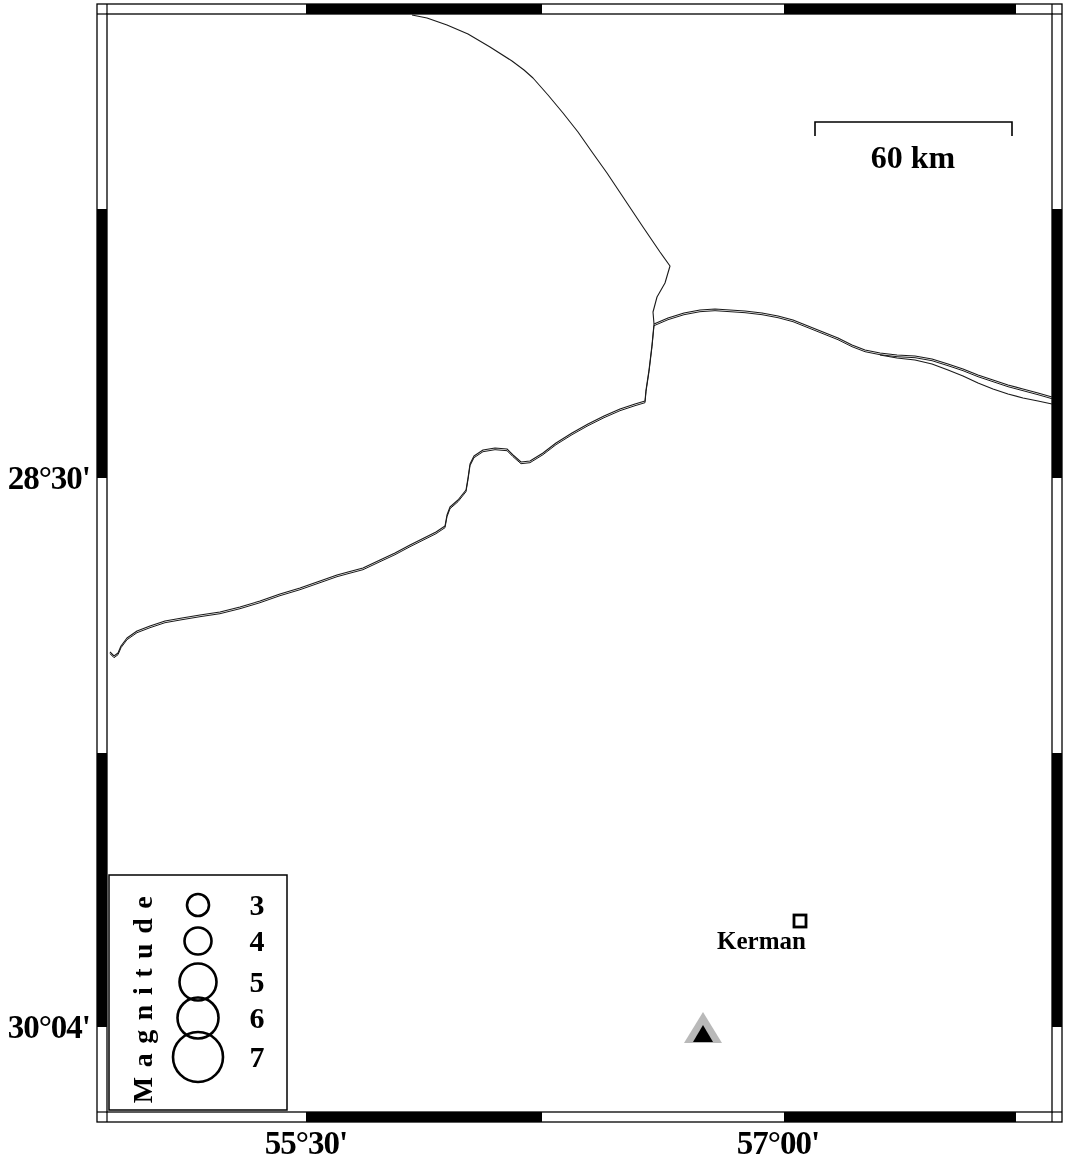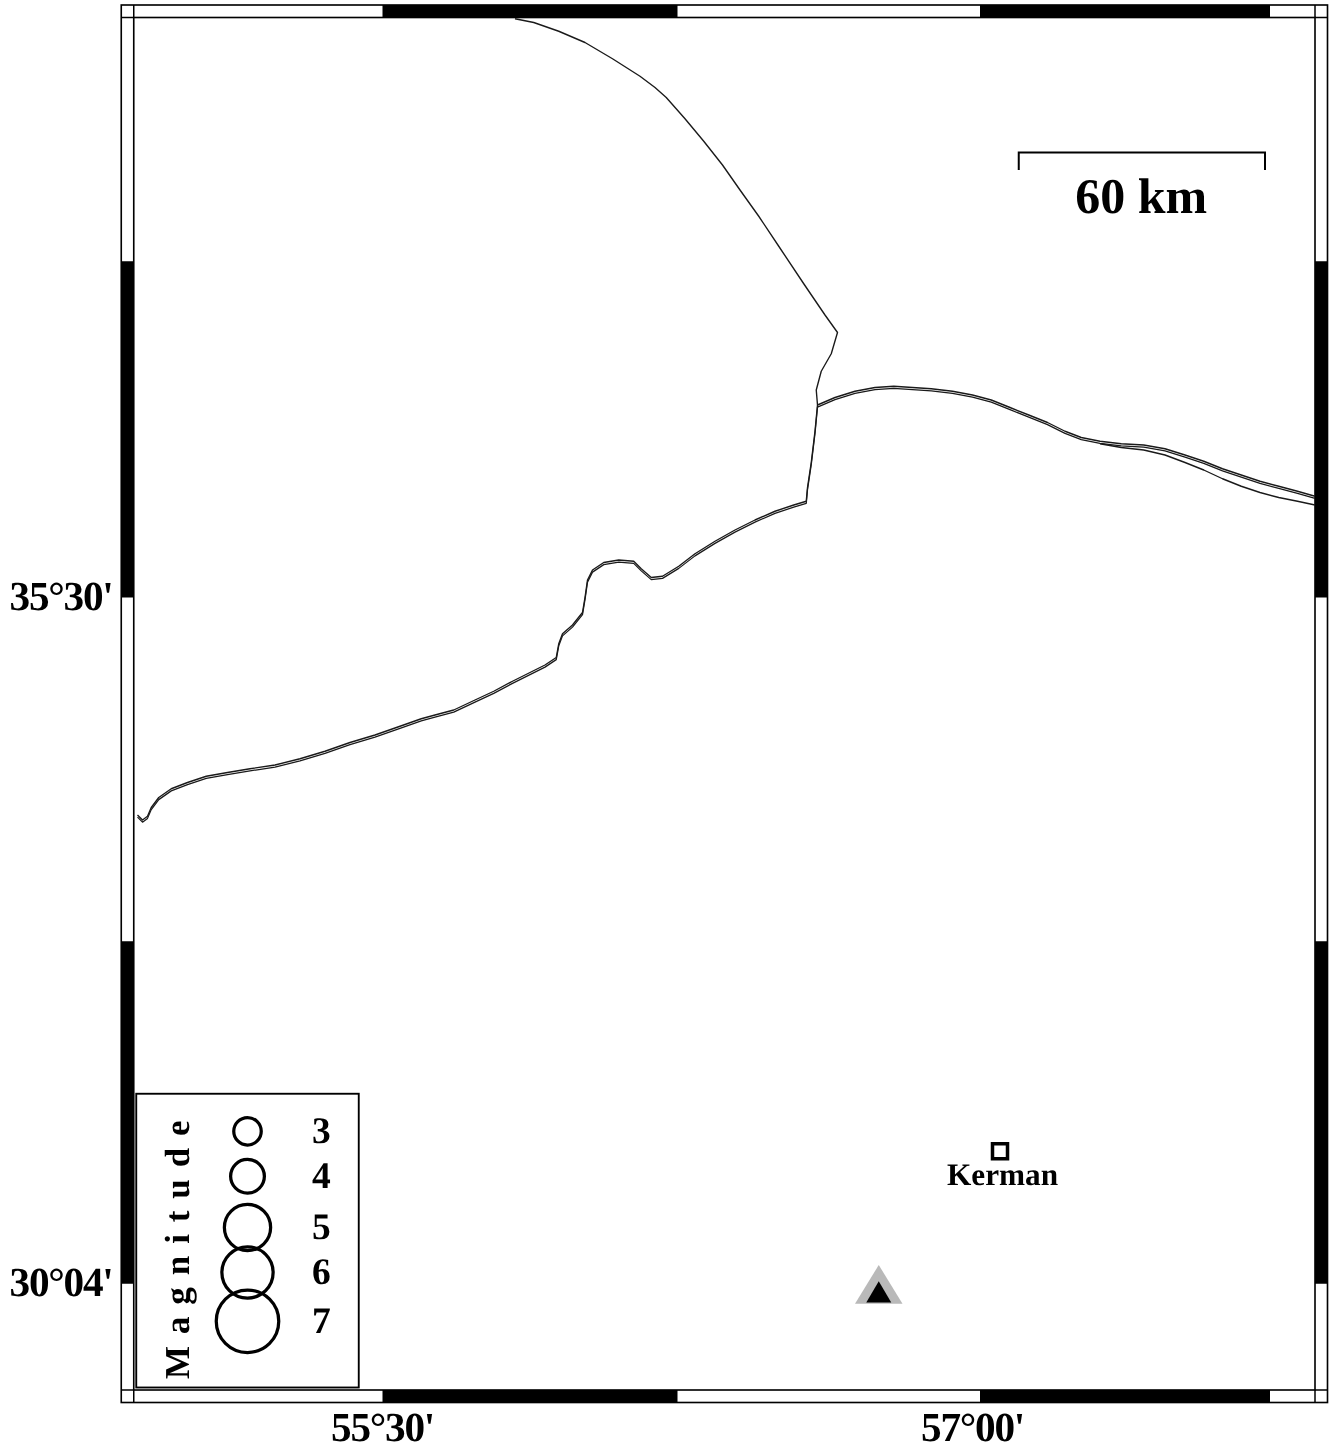--- a/index.html
+++ b/index.html
@@ -3,22 +3,22 @@
 <meta charset="utf-8">
 <style>
   html,body{margin:0;padding:0;}
   body{
     width:1066px;height:1160px;position:relative;overflow:hidden;
     background:#ffffff;font-family:"Liberation Serif","DejaVu Serif",serif;
   }
   .lbl{position:absolute;font-weight:bold;color:#000;white-space:nowrap;}
   .axis-lat{font-size:33px;line-height:42px;letter-spacing:-1px;width:90px;left:0;text-align:right;}
   .axis-lon{font-size:33px;line-height:42px;letter-spacing:-1px;width:200px;text-align:center;}
-  .scalebar-label{font-size:40px;line-height:42px;width:200px;text-align:center;}
-  .city-label{font-size:25px;line-height:28px;width:170px;text-align:center;}
+  .scalebar-label{font-size:32px;line-height:42px;width:200px;text-align:center;}
+  .city-label{font-size:25px;line-height:28px;width:170px;}
   .legend-title{
     font-size:28px;letter-spacing:0.34em;line-height:30px;
     transform:translate(-50%,-50%) rotate(-90deg);transform-origin:center;
   }
   .legend-num{font-size:30px;line-height:42px;width:44px;text-align:center;}
   svg{position:absolute;left:0;top:0;}
 </style>
 </head>
 <body>
 
@@ -52,21 +52,21 @@
     <circle cx="198" cy="905" r="11" fill="none" stroke="#000" stroke-width="2.6"></circle>
     <circle cx="198" cy="941" r="13.5" fill="none" stroke="#000" stroke-width="2.6"></circle>
     <circle cx="198" cy="982" r="18.5" fill="none" stroke="#000" stroke-width="2.6"></circle>
     <circle cx="198" cy="1018" r="20.5" fill="none" stroke="#000" stroke-width="2.6"></circle>
     <circle cx="198" cy="1057" r="25" fill="none" stroke="#000" stroke-width="2.6"></circle>
     <rect x="794" y="915" width="12" height="12" fill="#fff" stroke="#000" stroke-width="2.8"></rect>
     <polygon points="703,1012 722,1043 684,1043" fill="#b9b9b9"></polygon>
     <polygon points="703,1025 713,1042 693,1042" fill="#000000"></polygon>
   </svg>
 
-<div class="lbl axis-lat" style="top:457px;">35°30'</div>
+<div class="lbl axis-lat" style="top:457px;">28°30'</div>
 <div class="lbl axis-lat" style="top:1006px;">30°04'</div>
 
 <div class="lbl axis-lon" style="left:206px;top:1122px;">55°30'</div>
 <div class="lbl axis-lon" style="left:678px;top:1122px;">57°00'</div>
 
 <div class="lbl scalebar-label" style="left:813px;top:136px;">60 km</div>
 
 <div class="lbl city-label" style="left:717px;top:927px;">Kerman</div>
 
 <div class="lbl legend-title" style="left:143px;top:995px;">Magnitude</div>

